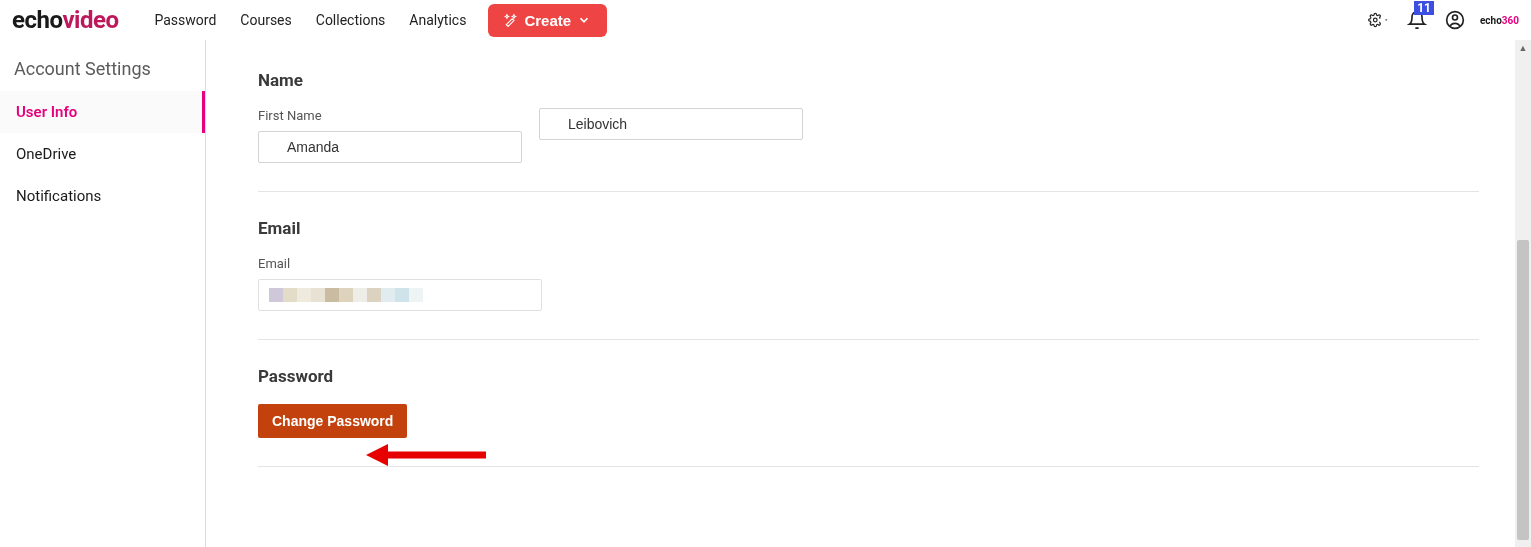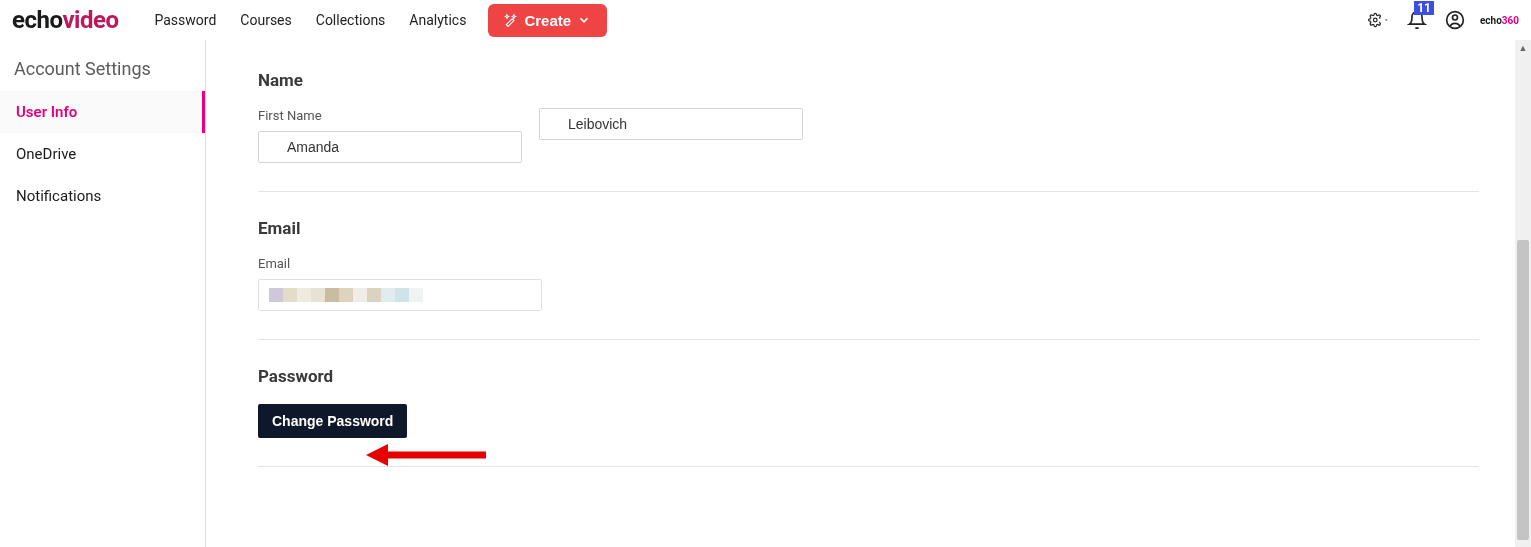--- a/index.html
+++ b/index.html
@@ -140,21 +140,21 @@
     font-size: 14px;
     width: 264px;
     color: #333;
   }
   .divider {
     border: none;
     border-top: 1px solid #e4e4e4;
     margin: 28px 0 26px 0;
   }
   .pink-btn {
-    background: #0f172a;
+    background: #c2410c;
     color: #fff;
     border: none;
     padding: 9px 14px;
     font-size: 14px;
     font-weight: 600;
     cursor: pointer;
     border-radius: 2px;
   }
   .redacted {
     border: 1px solid #e0e0e0;

